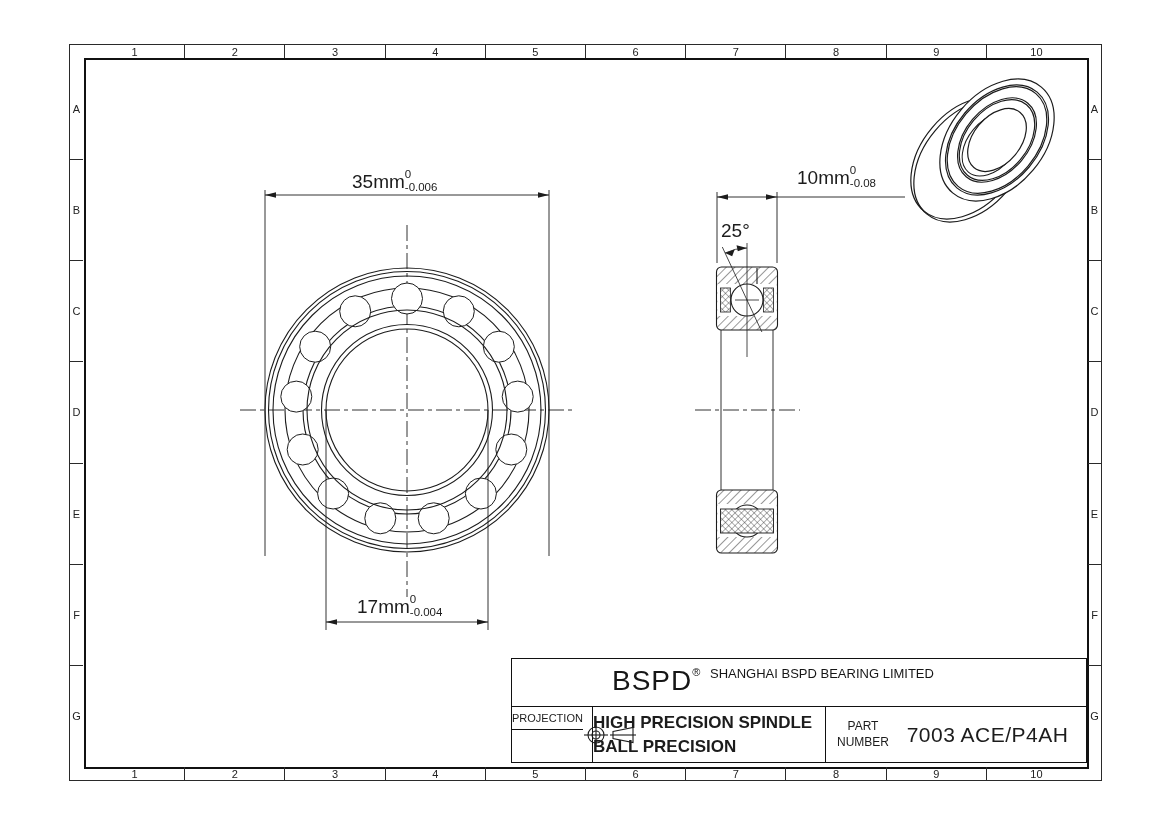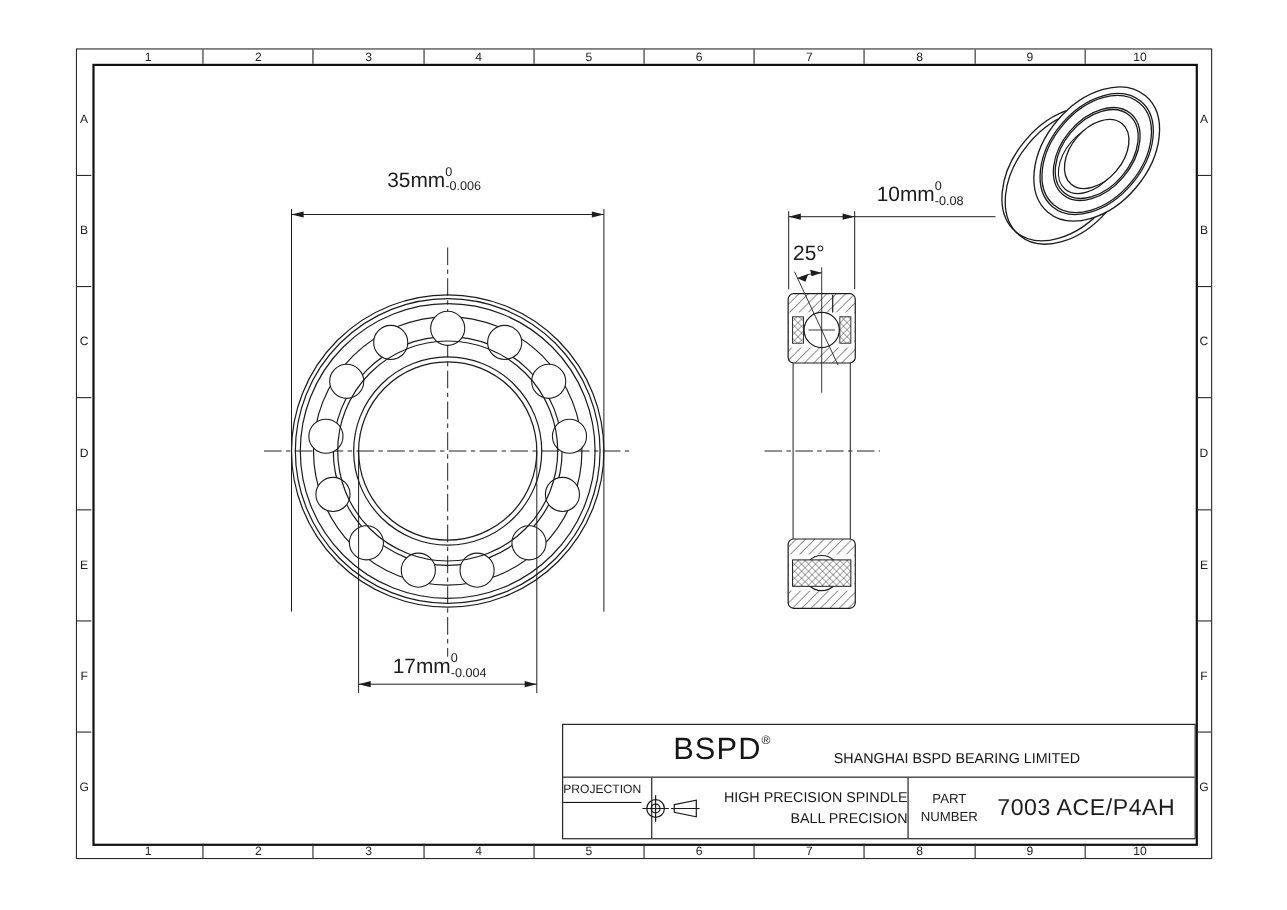--- a/index.html
+++ b/index.html
@@ -29,31 +29,31 @@
        color:#1c1c1c;white-space:nowrap;line-height:1;}
   .tol{display:flex;flex-direction:column;font-size:11.5px;line-height:1.12;margin-top:-4px;}
   .deg{position:absolute;font-size:19px;color:#1c1c1c;line-height:1;}
   
   .tblock{position:absolute;left:511px;top:658px;width:576px;height:105px;
           border:1.6px solid #111;box-sizing:border-box;background:#fff;}
   .tb-row1{position:relative;height:48px;border-bottom:1.4px solid #111;
            display:flex;align-items:center;box-sizing:border-box;}
   .tb-logo{position:absolute;left:100px;top:6px;font-size:28px;letter-spacing:1px;color:#161616;}
   .tb-reg{font-size:11px;vertical-align:14px;}
-  .tb-co{position:absolute;left:198px;top:6px;width:320px;text-align:center;
-         font-size:13px;line-height:1.35;color:#161616;margin-top:16px;}
+  .tb-co{position:absolute;left:198px;top:6px;width:320px;
+         font-size:13px;line-height:1.35;color:#161616;}
   .tb-row2{display:flex;height:55px;box-sizing:border-box;}
   .tb-proj{width:81px;border-right:1.4px solid #111;box-sizing:border-box;
            display:flex;}
   .tb-proj-label{height:23px;border-bottom:1.2px solid #111;display:flex;align-items:center;
                  justify-content:center;font-size:11px;box-sizing:border-box;}
   .tb-proj-sym{flex:1;display:flex;align-items:center;justify-content:center;}
   .tb-desc{width:233px;border-right:1.4px solid #111;box-sizing:border-box;
-           display:flex;flex-direction:column;align-items:flex-end;justify-content:center;
-           font-size:13px;line-height:1.4;text-align:center;}
+           display:flex;flex-direction:column;align-items:flex-start;justify-content:center;
+           font-size:17px;line-height:1.4;text-align:center;font-weight:bold;}
   .tb-part{flex:1;display:flex;align-items:center;}
   .tb-part-label{margin-left:11px;font-size:12px;line-height:1.3;text-align:center;}
   .tb-part-num{flex:1;text-align:center;font-size:21px;letter-spacing:.5px;}
 </style>
 </head>
 <body>
 
 <div id="sheet">
 
   <div class="outer-border"></div>
@@ -208,21 +208,21 @@
       <ellipse cx="997" cy="140" rx="69" ry="47" transform="rotate(-50 997 140)" fill="#ffffff"></ellipse>
       <ellipse cx="997" cy="140" rx="62.5" ry="42" transform="rotate(-50 997 140)"></ellipse>
       <ellipse cx="997" cy="140" rx="60.5" ry="40.5" transform="rotate(-50 997 140)"></ellipse>
       <ellipse cx="997" cy="140" rx="48" ry="32" transform="rotate(-50 997 140)"></ellipse>
       <ellipse cx="997" cy="140" rx="46" ry="30.5" transform="rotate(-50 997 140)"></ellipse>
       <ellipse cx="991.5" cy="144.5" rx="36" ry="23.5" transform="rotate(-50 991.5 144.5)" stroke-width="1"></ellipse>
       <ellipse cx="997" cy="140" rx="36" ry="23.5" transform="rotate(-50 997 140)" fill="#ffffff"></ellipse>
     </g>
   </svg>
 
-  <div class="dim" style="left:352px;top:155px;">
+  <div class="dim" style="left:352px;top:172px;">
     <span>35mm</span>
       <span class="tol">
         <span>0</span>
         <span>-0.006</span>
       </span>
   </div>
   <div class="dim" style="left:357px;top:597px;justify-content:space-between;">
     <span>17mm</span>
       <span class="tol">
         <span>0</span>

